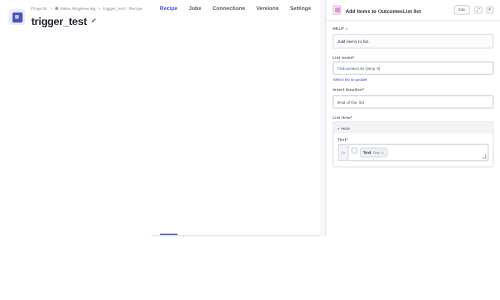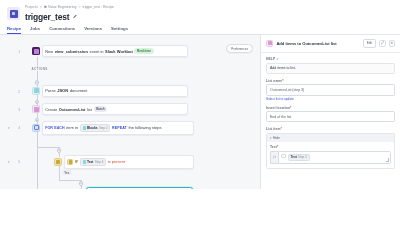--- a/index.html
+++ b/index.html
@@ -3,21 +3,21 @@
 <meta charset="utf-8">
 <style>
   * { box-sizing: border-box; margin: 0; padding: 0; }
   html, body { width: 400px; height: 239px; overflow: hidden; }
   body {
     font-family: "Liberation Sans", sans-serif;
     font-size: 4.2px;
     color: #2b2f38;
     background: #ffffff;
   }
-  .app { position: relative; width: 400px; height: 189px; display: flex; flex-direction: column; }
+  .app { position: relative; width: 400px; height: 189px; display: flex; flex-direction: row; }
 
   
   .topbar { background: #ffffff; padding: 5px 7px 0 7px; flex: 0 0 auto; }
   .top-row { display: flex; align-items: flex-start; gap: 5px; }
   .app-logo {
     width: 13px; height: 13px; border-radius: 2px;
     background: #eceafb; display: flex; align-items: center; justify-content: center;
     flex: 0 0 auto; margin-top: 2px;
   }
   .app-logo .glyph {

